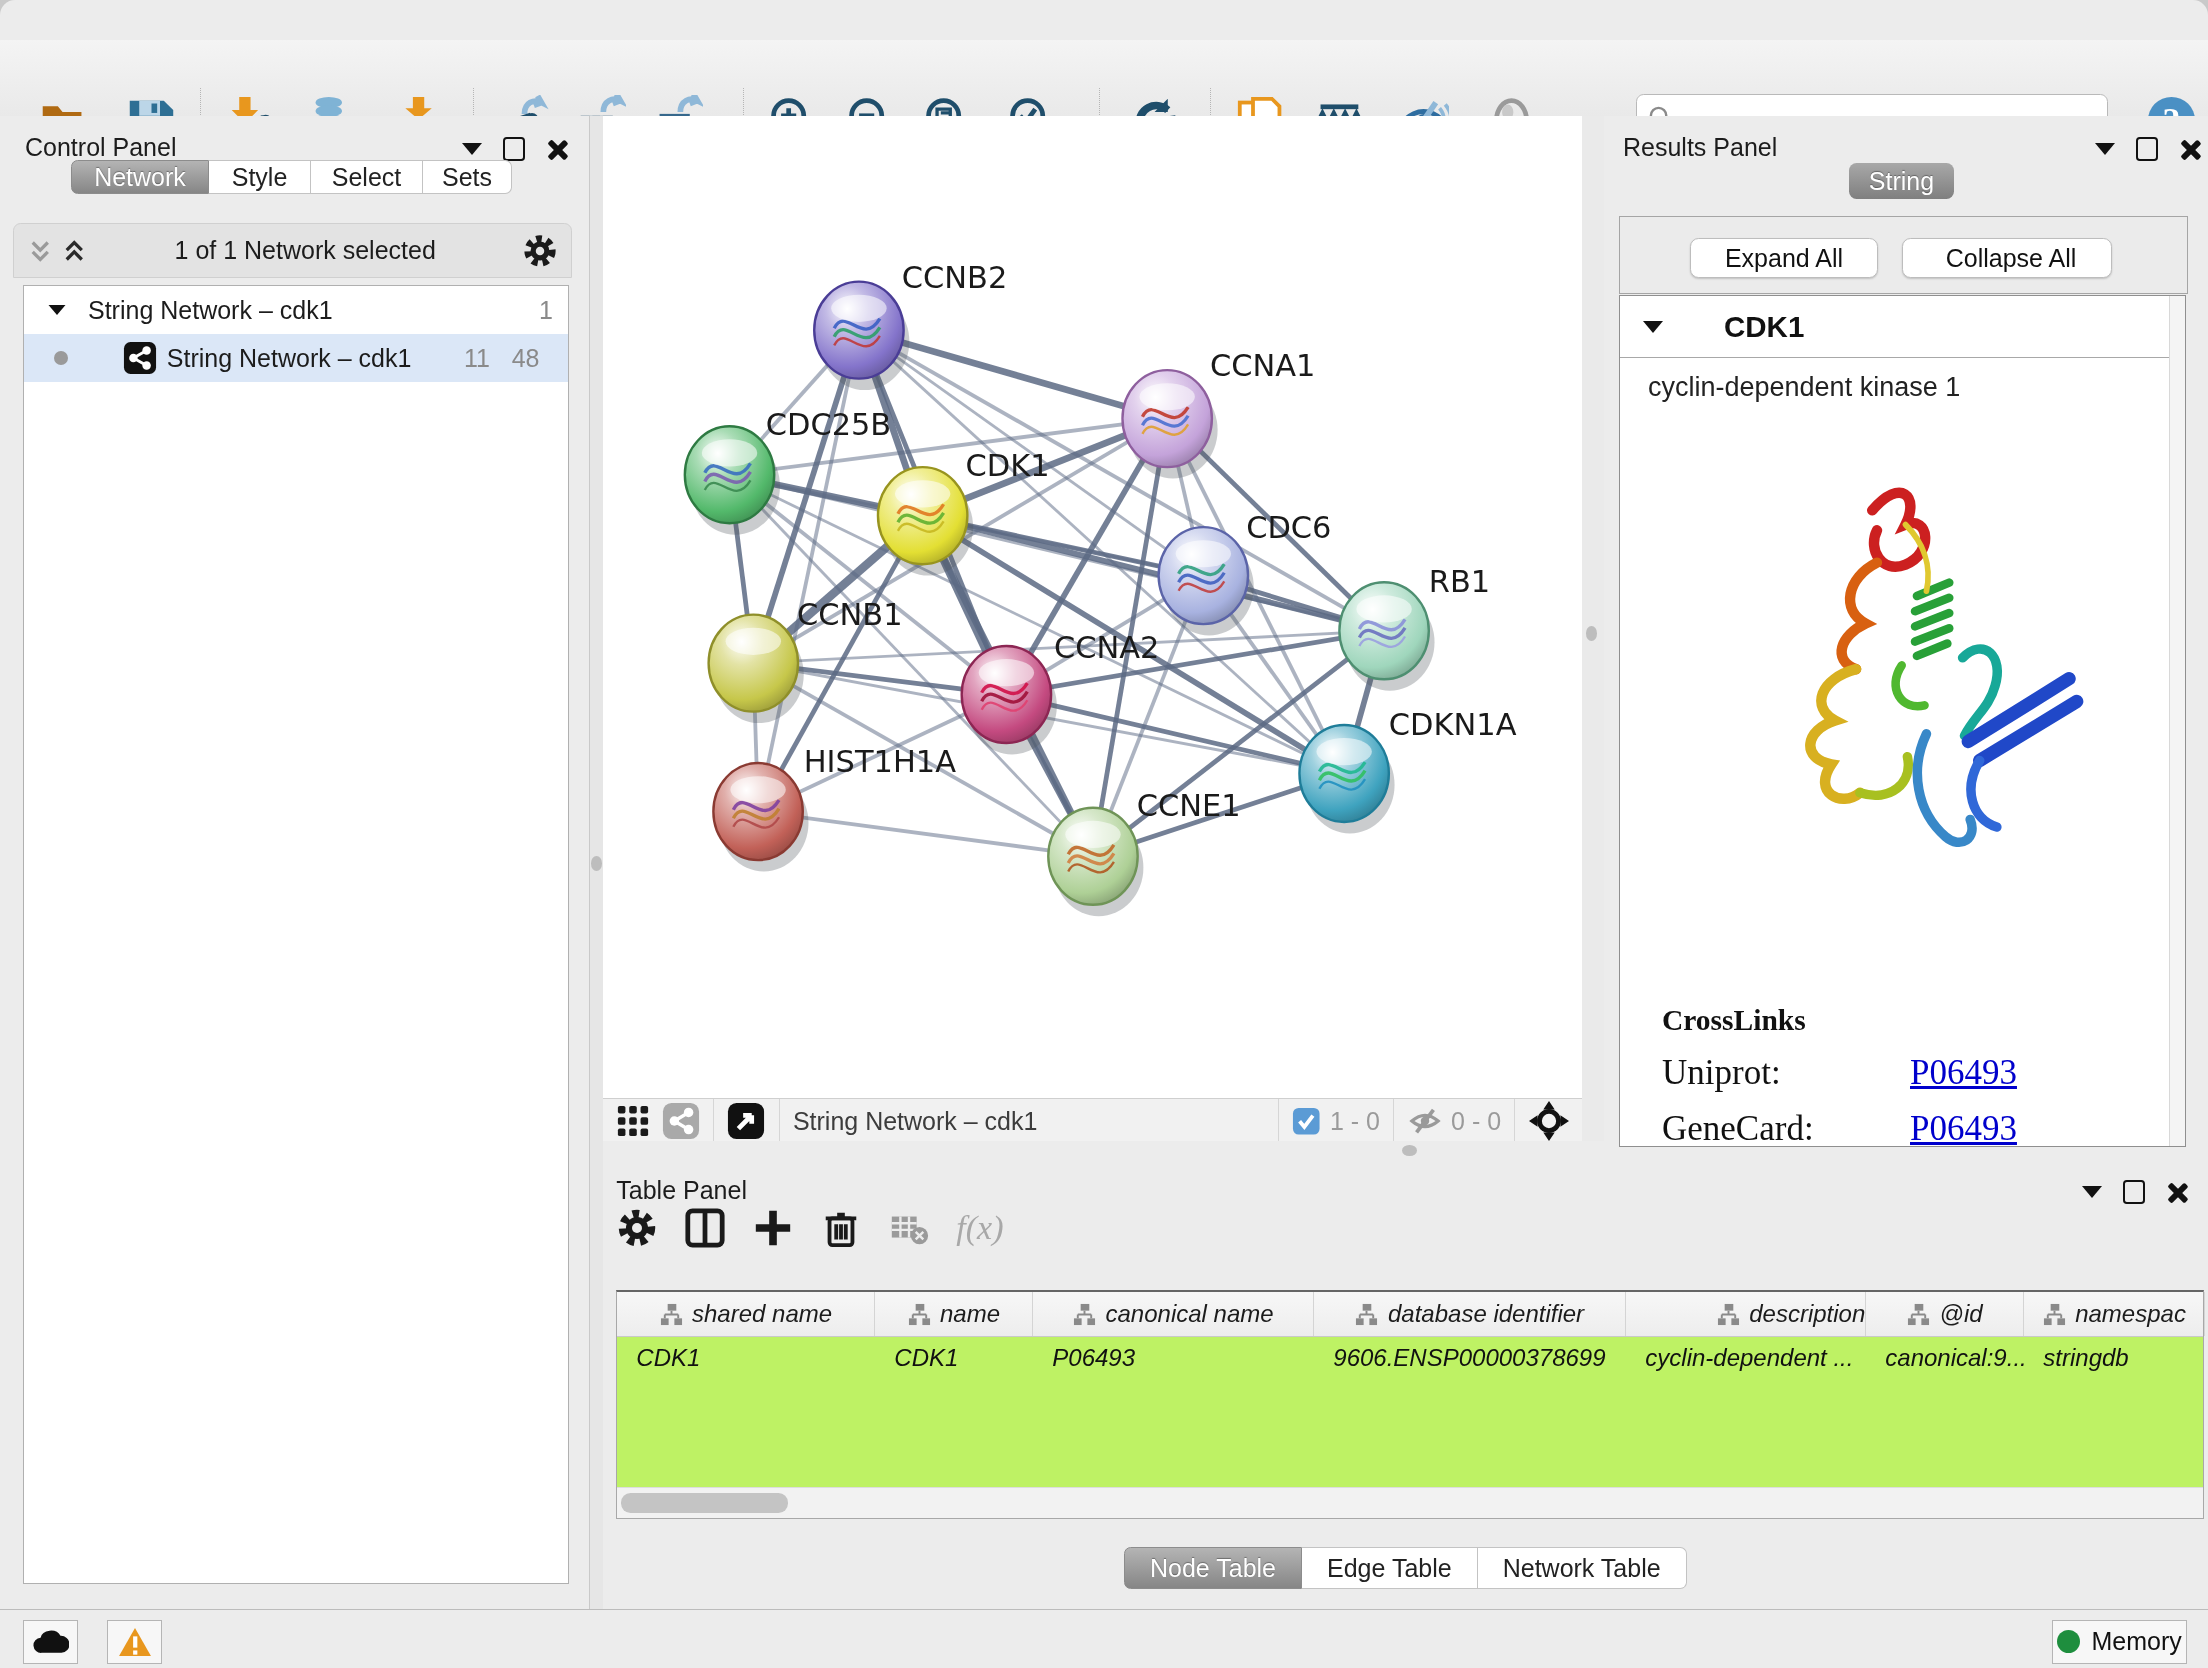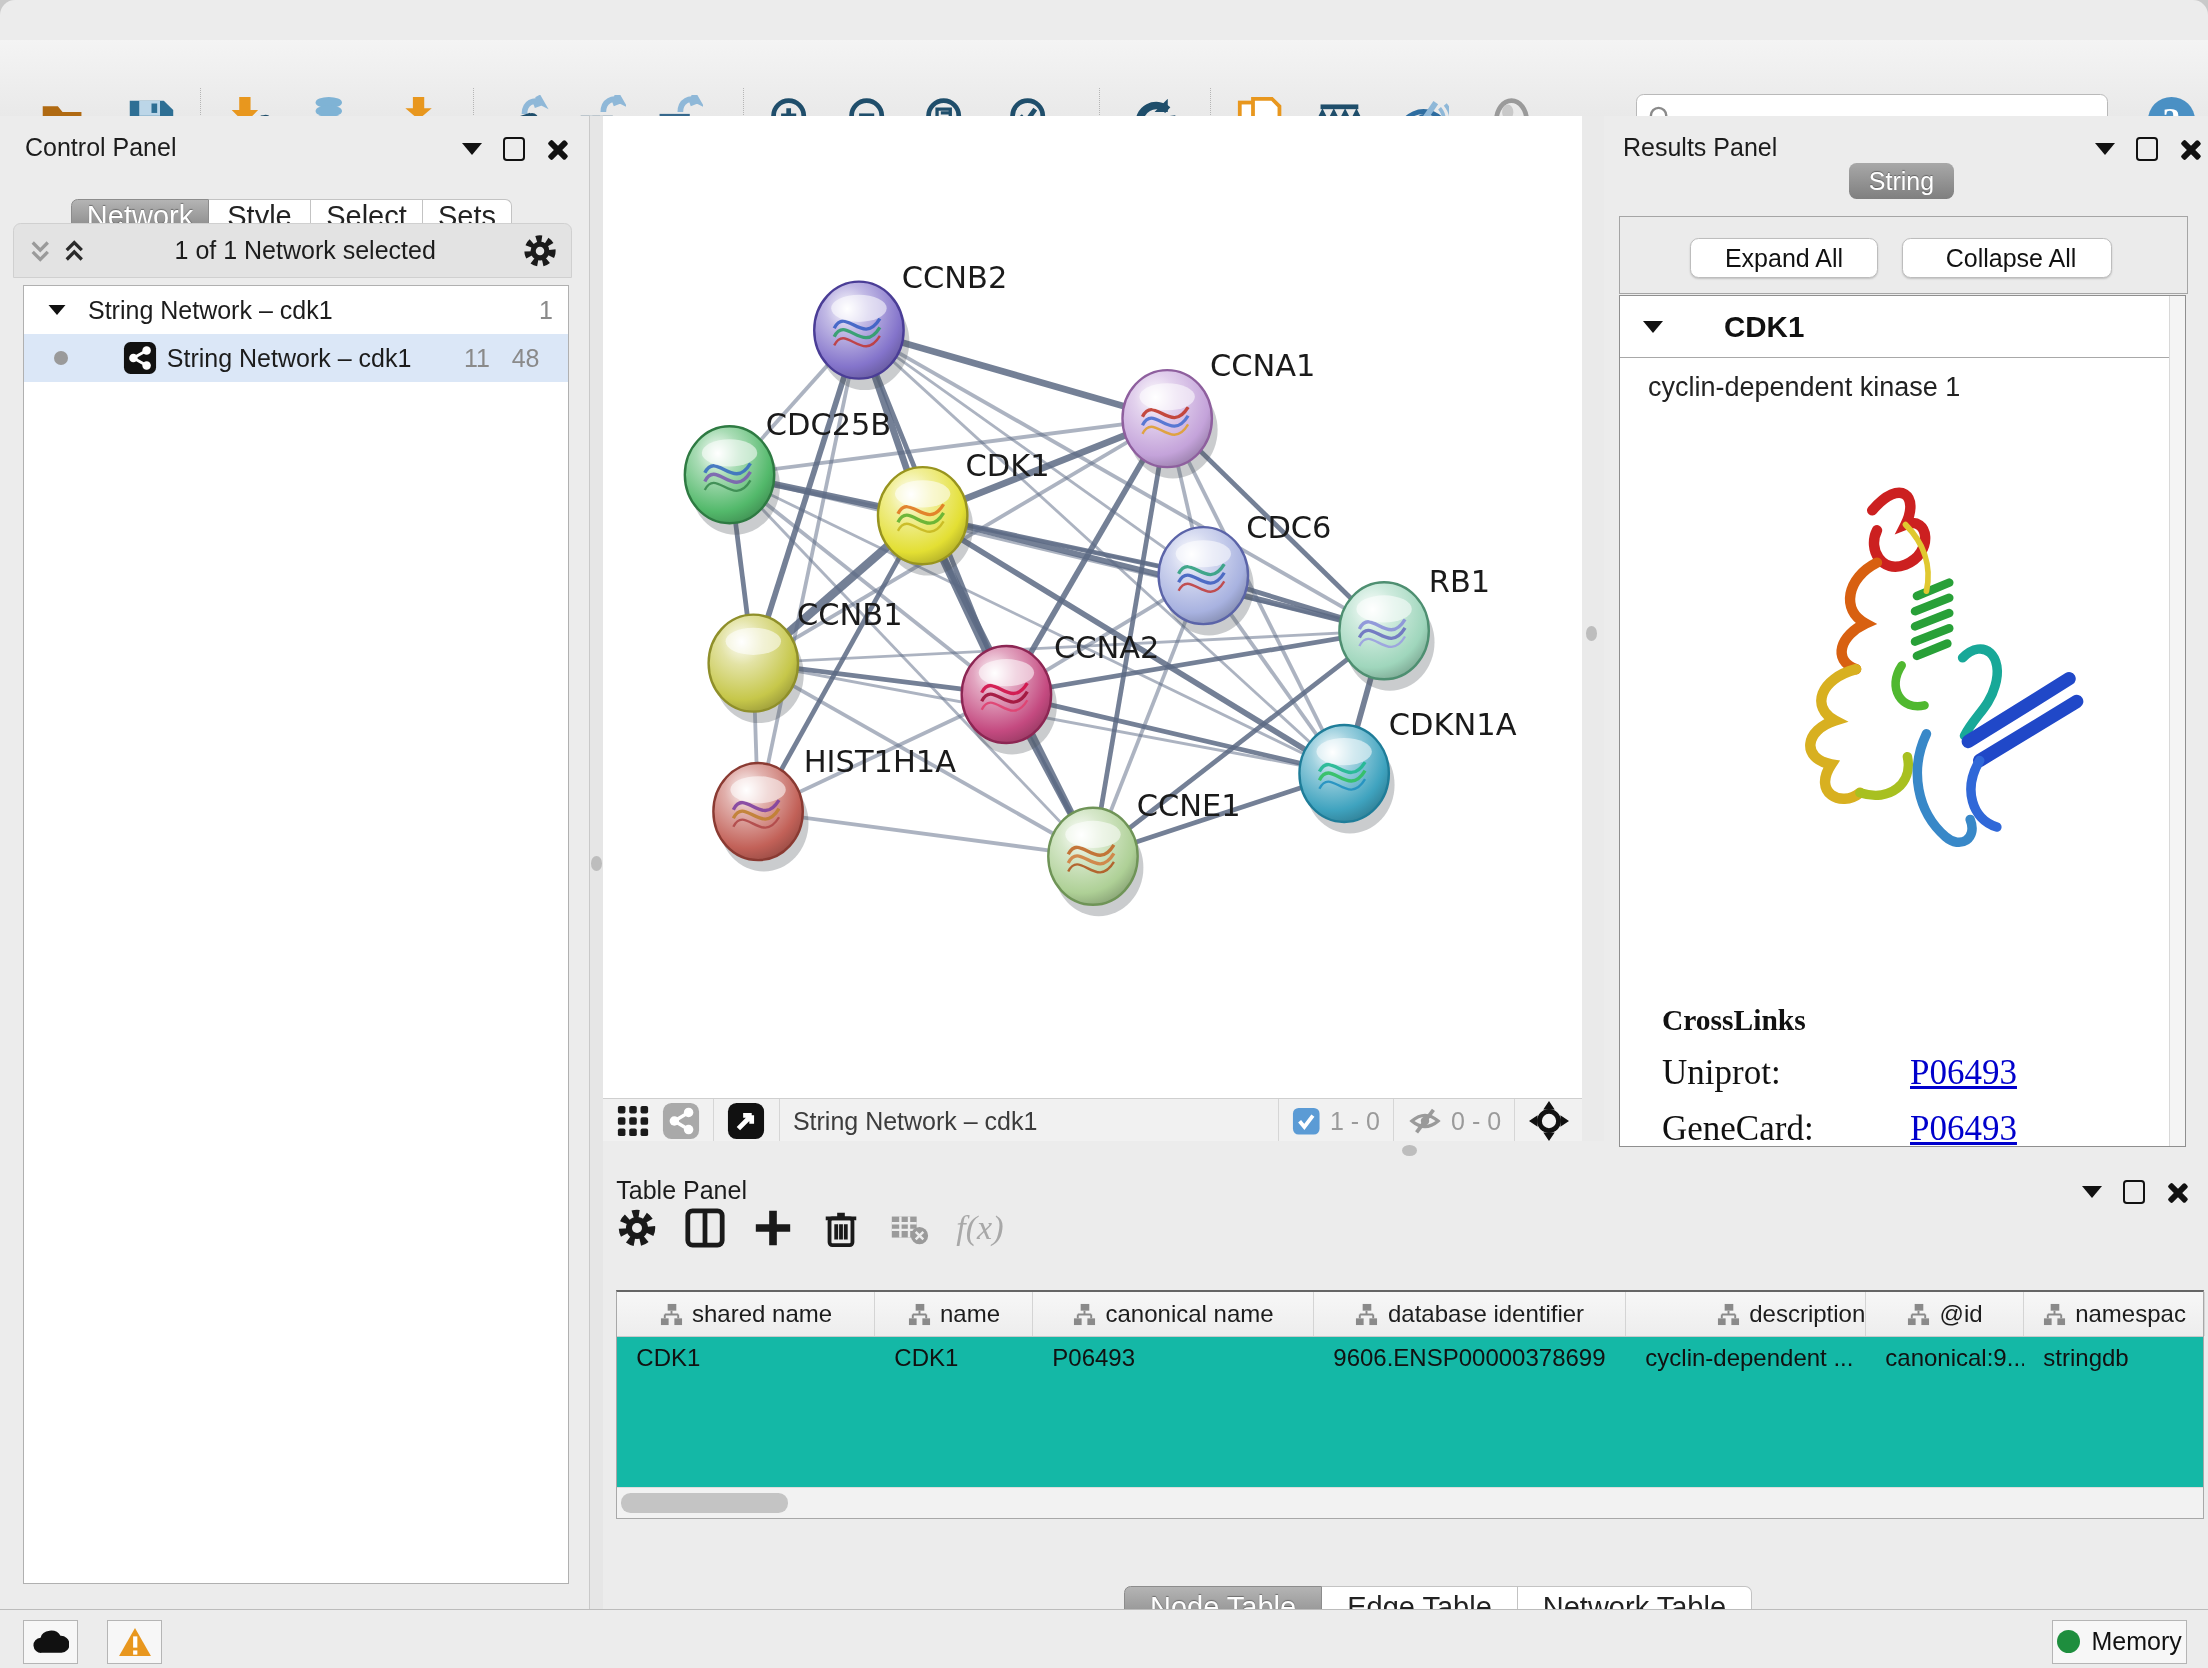--- a/index.html
+++ b/index.html
@@ -26,22 +26,22 @@
   .panel-title{font-size:25px;color:#1c1c1c;}
   .pctl{position:absolute;display:flex;gap:21px;align-items:center;}
   .tri{width:0;height:0;border-left:10.5px solid transparent;border-right:10.5px solid transparent;
     border-top:12.4px solid #111;}
   .flt{width:18px;height:20px;border:2.9px solid #111;border-radius:3.8px;}
   .xic{position:relative;width:21px;height:21px;}
   .xic:before,.xic:after{content:"";position:absolute;left:8.6px;top:-1px;width:5.7px;height:24px;
     background:#111;border-radius:1.9px;}
   .xic:before{transform:rotate(45deg);} .xic:after{transform:rotate(-45deg);}
   
-  .tab{height:34px;display:flex;align-items:center;justify-content:center;font-size:29px;
-    background:#fff;border:1px solid #c3c3c3;border-left:none;color:#222;box-sizing:border-box;margin-top:39px;}
+  .tab{height:34px;display:flex;align-items:center;justify-content:center;font-size:25px;
+    background:#fff;border:1px solid #c3c3c3;border-left:none;color:#222;box-sizing:border-box;}
   .tab:first-child{border-left:1px solid #c3c3c3;border-radius:6.7px 0 0 6.7px;}
   .tab:last-child{border-radius:0 6.7px 6.7px 0;}
   .tab.active{background:linear-gradient(#b4b4b4,#868686);color:#fff;border-color:#8c8c8c;
     text-shadow:0 -1px 1px rgba(0,0,0,.35);}
   
   #control-panel{left:0;top:116px;width:589px;height:1493px;background:#ececec;}
   #cp-tabs{position:absolute;left:71px;top:44px;display:flex;}
   #cp-sub{position:absolute;left:13.3px;top:107px;width:557px;height:53px;background:#e3e3e3;
     border:1px solid #d0d0d0;border-radius:7.6px 7.6px 0 0;display:flex;align-items:center;}
   #cp-status{flex:1;text-align:center;font-size:25px;color:#1c1c1c;}
@@ -79,22 +79,22 @@
   #rp-scroll{position:absolute;right:0;top:0;width:15px;height:100%;background:#f4f4f4;
     border-left:1px solid #d8d8d8;}
   #crosslinks{position:absolute;left:42px;top:708px;font-family:"Liberation Serif",serif;}
   #cl-title{font-size:29.5px;font-weight:bold;color:#111;font-family:"Liberation Serif",serif;}
   .cl-row{display:flex;margin-top:16px;font-size:35px;gap:48px;}
   .cl-label{width:200px;color:#111;}
   .cl-link{color:#0000cc;text-decoration:underline;}
   
   #table-panel{left:603px;top:1163px;width:1605px;height:446px;background:#ececec;}
   #tp-toolbar{position:absolute;left:13.3px;top:44px;display:flex;align-items:center;gap:26px;}
-  #tbl-box{position:absolute;left:13.3px;top:127px;width:1586px;height:226px;background:#14b8a6;
-    border:1px solid #a8a8a8;border-top:2.9px solid #666;}
+  #tbl-box{position:absolute;left:13.3px;top:127px;width:1586px;height:226px;background:#bef264;
+    border:1px solid #a8a8a8;border-top:2.9px solid #666;font-style:italic;}
   #tbl-header{display:flex;height:44px;background:linear-gradient(#f7f7f7,#ededed);
     border-bottom:1px solid #c9c9c9;}
   .th{display:flex;align-items:center;justify-content:center;gap:9.5px;font-size:24px;color:#1c1c1c;
     border-right:1px solid #d4d4d4;box-sizing:border-box;overflow:hidden;white-space:nowrap;}
   #tbl-row{display:flex;height:42px;}
   .td{font-size:24px;color:#111;padding:6.7px 0 0 19px;box-sizing:border-box;overflow:hidden;white-space:nowrap;}
   #tbl-hscroll{position:absolute;left:0;bottom:0;width:100%;height:30px;background:#f2f2f2;
     border-top:1px solid #ddd;}
   #tbl-thumb{position:absolute;left:3.8px;top:4.8px;width:167px;height:20px;background:#c4c4c4;border-radius:9.5px;}
   #tbl-tabs{position:absolute;left:521px;top:384px;display:flex;}

